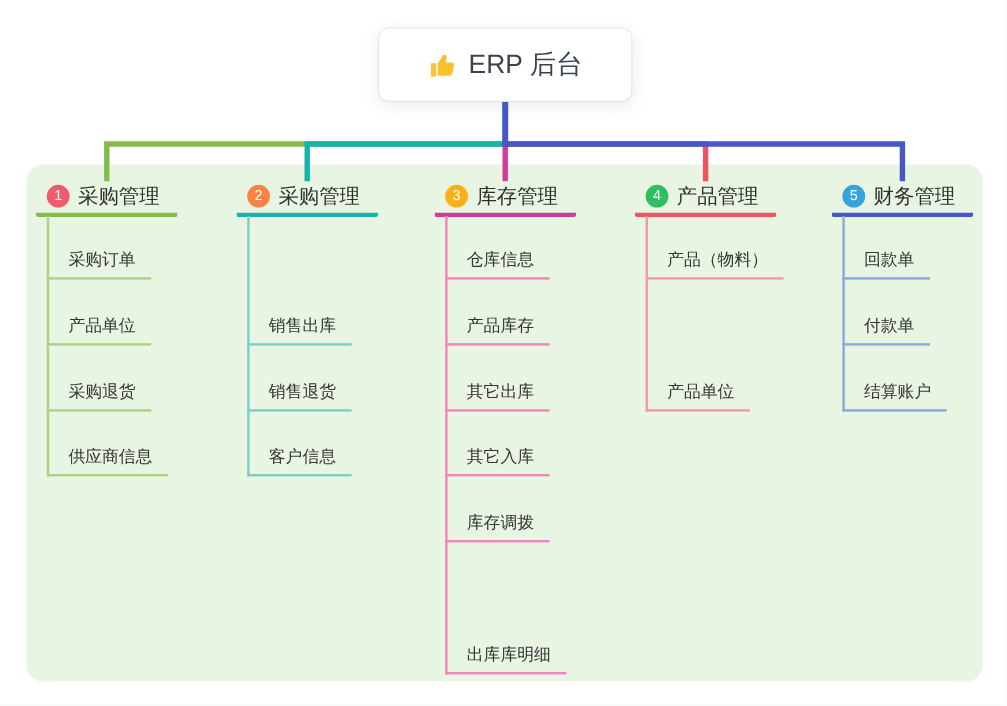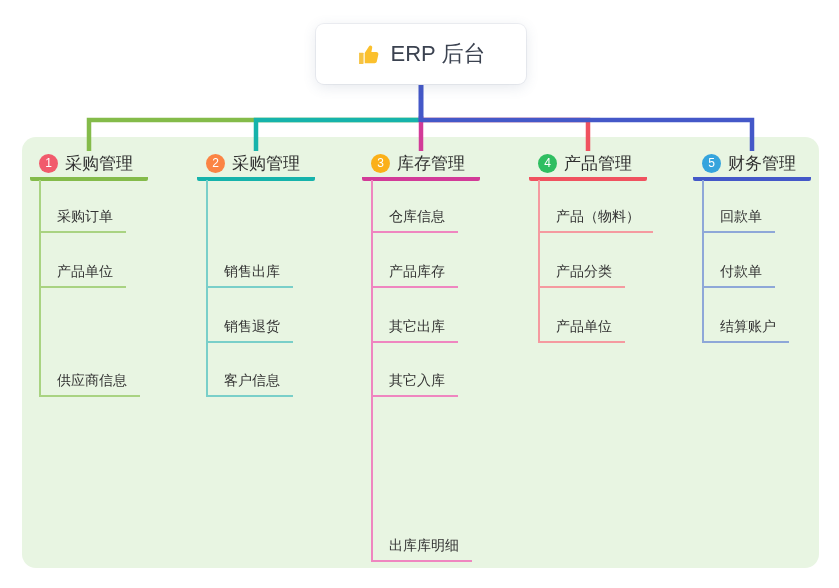--- a/index.html
+++ b/index.html
@@ -68,46 +68,47 @@
     <span>ERP 后台</span>
   </div>
 
   <div class="branch-label" style="left: 30px; top: 147px; border-bottom-color: rgb(132, 187, 74);">
     <span class="branch-badge" style="background: rgb(241, 91, 108);">1</span>
     <span class="branch-title">采购管理</span>
   </div>
 <div class="child-vline" style="left: 39px; top: 178px; height: 217.4px; background: rgb(169, 211, 130);"></div>
     <div class="child-row" style="left: 39px; top: 205px; border-bottom-color: rgb(169, 211, 130);">采购订单</div>
     <div class="child-row" style="left: 39px; top: 259.8px; border-bottom-color: rgb(169, 211, 130);">产品单位</div>
+    <div class="child-row" style="left: 39px; top: 314.6px; border-bottom-color: rgb(169, 211, 130);">采购退货</div>
     <div class="child-row" style="left: 39px; top: 369.4px; border-bottom-color: rgb(169, 211, 130);">供应商信息</div>
   <div class="branch-label" style="left: 197px; top: 147px; border-bottom-color: rgb(22, 179, 171);">
     <span class="branch-badge" style="background: rgb(251, 132, 68);">2</span>
     <span class="branch-title">采购管理</span>
   </div>
 <div class="child-vline" style="left: 206px; top: 178px; height: 217.4px; background: rgb(121, 207, 201);"></div>
     <div class="child-row" style="left: 206px; top: 314.6px; border-bottom-color: rgb(121, 207, 201);">销售退货</div>
     <div class="child-row" style="left: 206px; top: 259.8px; border-bottom-color: rgb(121, 207, 201);">销售出库</div>
     <div class="child-row" style="left: 206px; top: 369.4px; border-bottom-color: rgb(121, 207, 201);">客户信息</div>
   <div class="branch-label" style="left: 362px; top: 147px; border-bottom-color: rgb(210, 59, 152);">
     <span class="branch-badge" style="background: rgb(251, 176, 24);">3</span>
     <span class="branch-title">库存管理</span>
   </div>
 <div class="child-vline" style="left: 371px; top: 178px; height: 381.8px; background: rgb(239, 134, 192);"></div>
     <div class="child-row" style="left: 371px; top: 205px; border-bottom-color: rgb(239, 134, 192);">仓库信息</div>
     <div class="child-row" style="left: 371px; top: 259.8px; border-bottom-color: rgb(239, 134, 192);">产品库存</div>
     <div class="child-row" style="left: 371px; top: 314.6px; border-bottom-color: rgb(239, 134, 192);">其它出库</div>
     <div class="child-row" style="left: 371px; top: 369.4px; border-bottom-color: rgb(239, 134, 192);">其它入库</div>
+    <div class="child-row" style="left: 371px; top: 424.2px; border-bottom-color: rgb(239, 134, 192);">库存调拨</div>
     <div class="child-row" style="left: 371px; top: 533.8px; border-bottom-color: rgb(239, 134, 192);">出库库明细</div>
   <div class="branch-label" style="left: 529px; top: 147px; border-bottom-color: rgb(240, 82, 95);">
     <span class="branch-badge" style="background: rgb(47, 190, 97);">4</span>
     <span class="branch-title">产品管理</span>
   </div>
 <div class="child-vline" style="left: 538px; top: 178px; height: 162.6px; background: rgb(245, 154, 160);"></div>
     <div class="child-row" style="left: 538px; top: 205px; border-bottom-color: rgb(245, 154, 160);">产品（物料）</div>
-    <div class="child-row" style="left: 538px; top: 259.8px; border-bottom-color: rgb(245, 154, 160);">产品分类</div>
     <div class="child-row" style="left: 538px; top: 314.6px; border-bottom-color: rgb(245, 154, 160);">产品单位</div>
   <div class="branch-label" style="left: 693px; top: 147px; border-bottom-color: rgb(68, 88, 200);">
     <span class="branch-badge" style="background: rgb(53, 164, 221);">5</span>
     <span class="branch-title">财务管理</span>
   </div>
 <div class="child-vline" style="left: 702px; top: 178px; height: 162.6px; background: rgb(142, 167, 216);"></div>
     <div class="child-row" style="left: 702px; top: 205px; border-bottom-color: rgb(142, 167, 216);">回款单</div>
     <div class="child-row" style="left: 702px; top: 259.8px; border-bottom-color: rgb(142, 167, 216);">付款单</div>
     <div class="child-row" style="left: 702px; top: 314.6px; border-bottom-color: rgb(142, 167, 216);">结算账户</div>
   </div>

